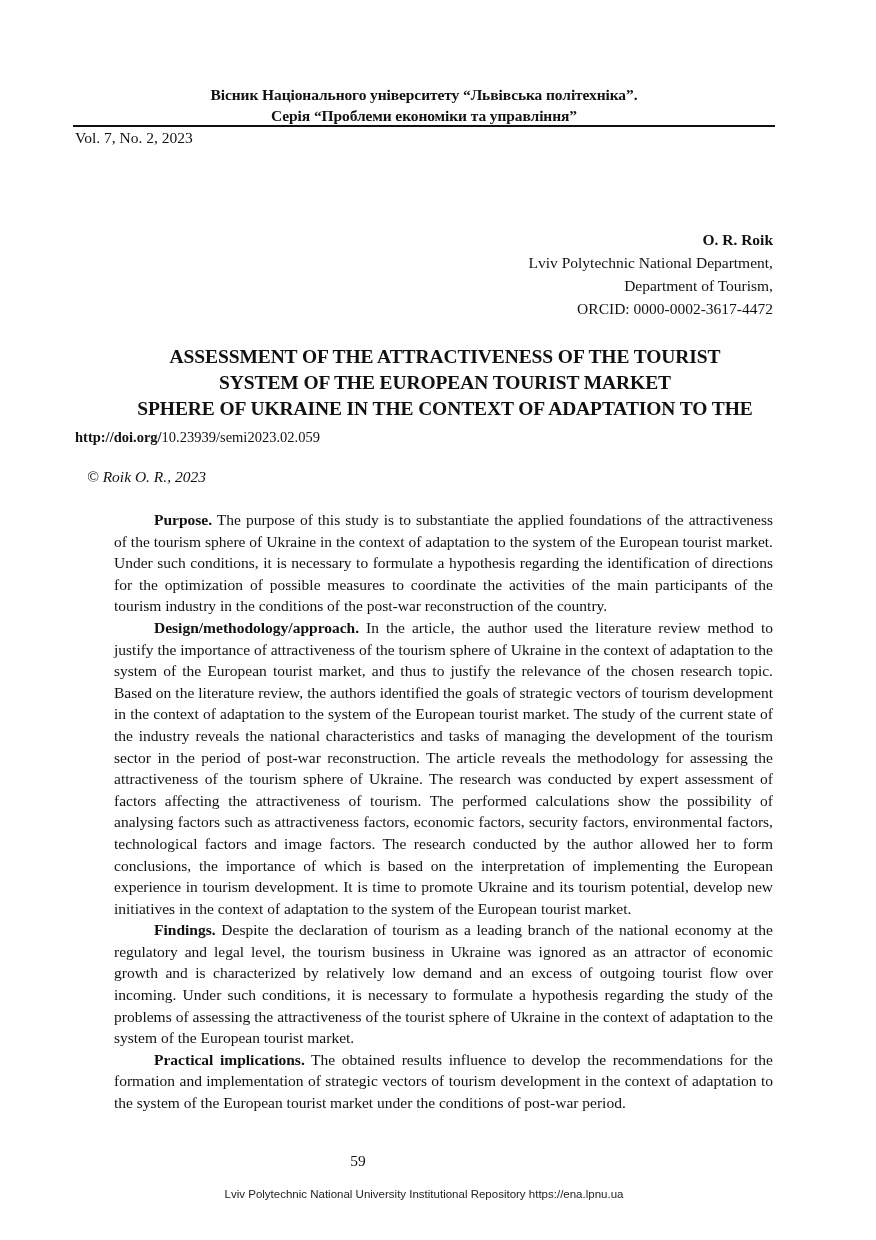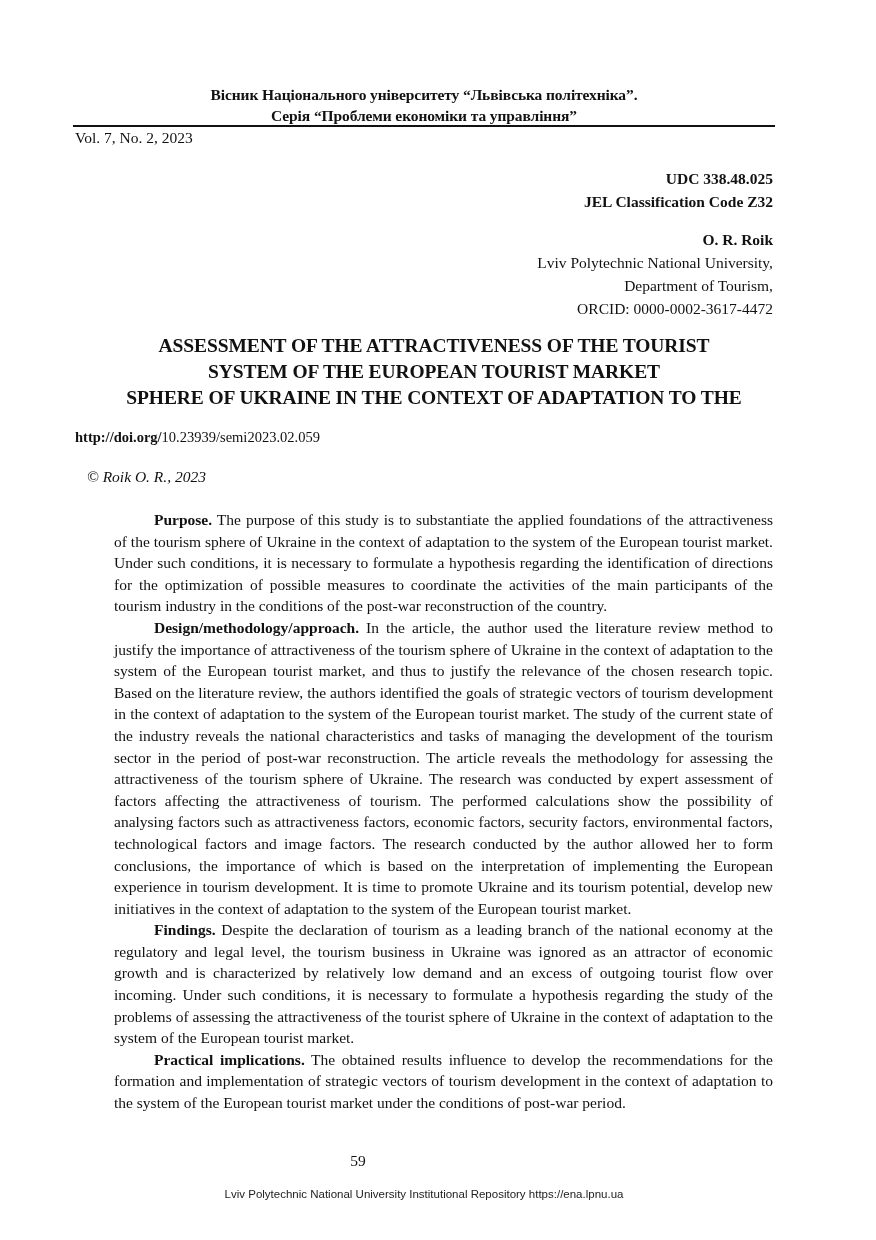--- a/index.html
+++ b/index.html
@@ -141,33 +141,29 @@
 
   <div class="journal-header">
     <div>Вісник Національного університету “Львівська політехніка”.</div>
     <div>Серія “Проблеми економіки та управління”</div>
   </div>
 
   <div class="header-rule"></div>
 
   <div class="volume">Vol. 7, No. 2, 2023</div>
 
-  <div class="classification">
-    <div>UDC 338.48.025</div>
-    <div>JEL Classification Code Z32</div>
-  </div>
 
   <div class="author-block">
     <div class="author-name">O. R. Roik</div>
-    <div>Lviv Polytechnic National University,</div>
+    <div>Lviv Polytechnic National Department,</div>
     <div>Department of Tourism,</div>
     <div>ORCID: 0000-0002-3617-4472</div>
   </div>
 
-  <h1 class="title" style="margin:4px;">
+  <h1 class="title" style="margin:15px;">
     <span class="title-line">ASSESSMENT OF THE ATTRACTIVENESS OF THE TOURIST</span>
     <span class="title-line">SYSTEM OF THE EUROPEAN TOURIST MARKET</span>
     <span class="title-line">SPHERE OF UKRAINE IN THE CONTEXT OF ADAPTATION TO THE</span>
   </h1>
 
   <div class="doi">
     <span class="doi-prefix">http://doi.org/</span><span>10.23939/semi2023.02.059</span>
   </div>
 
   <div class="copyright">© Roik O. R., 2023</div>

